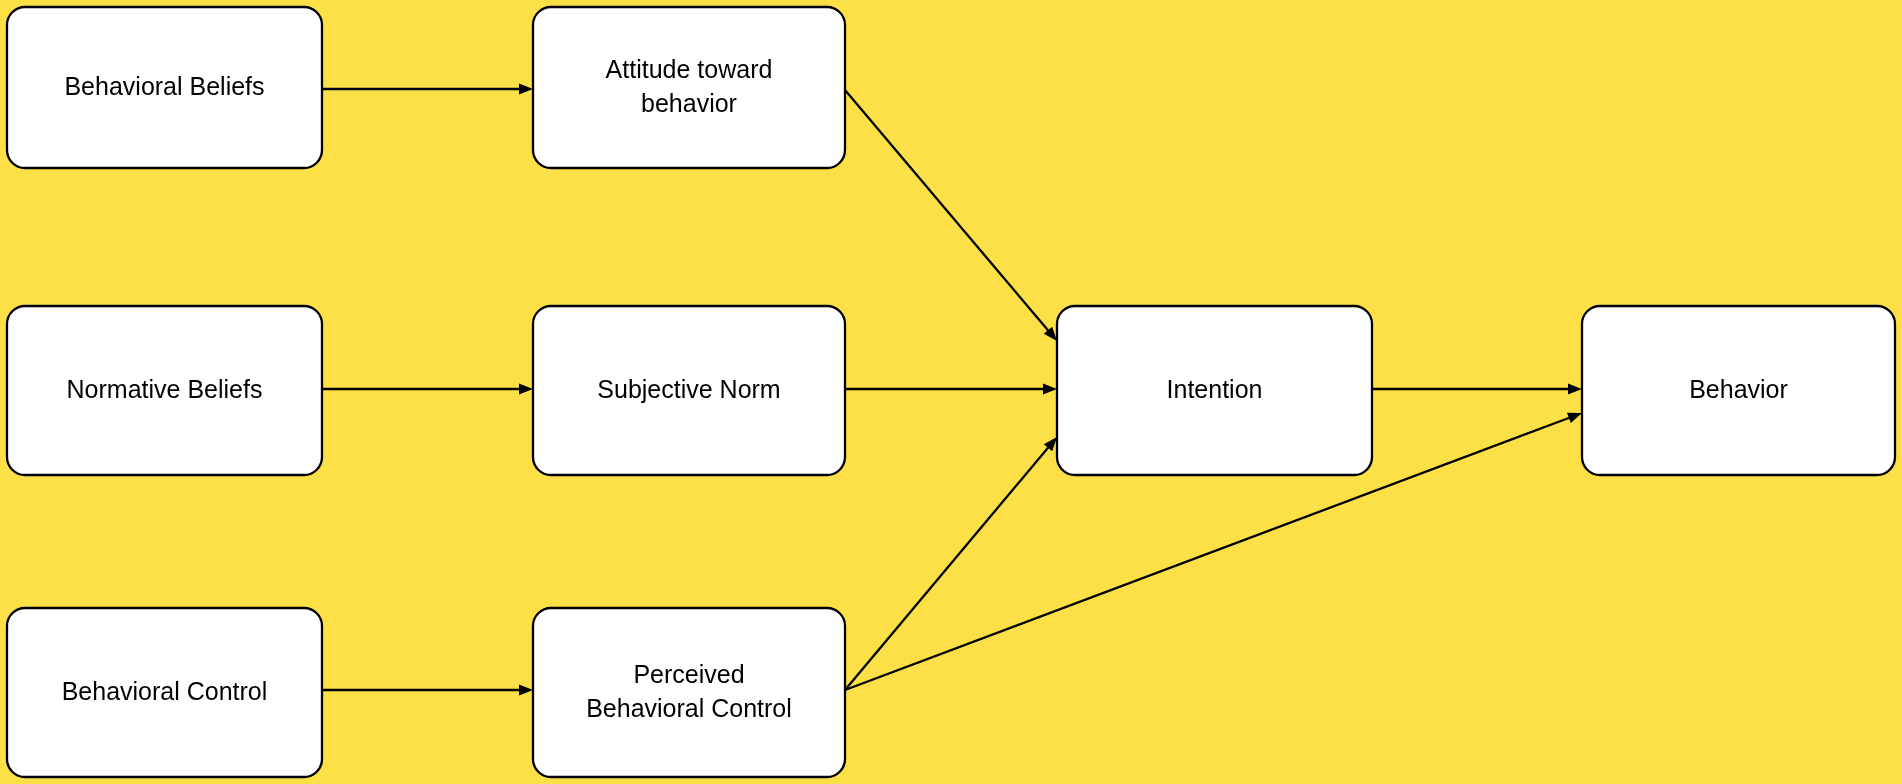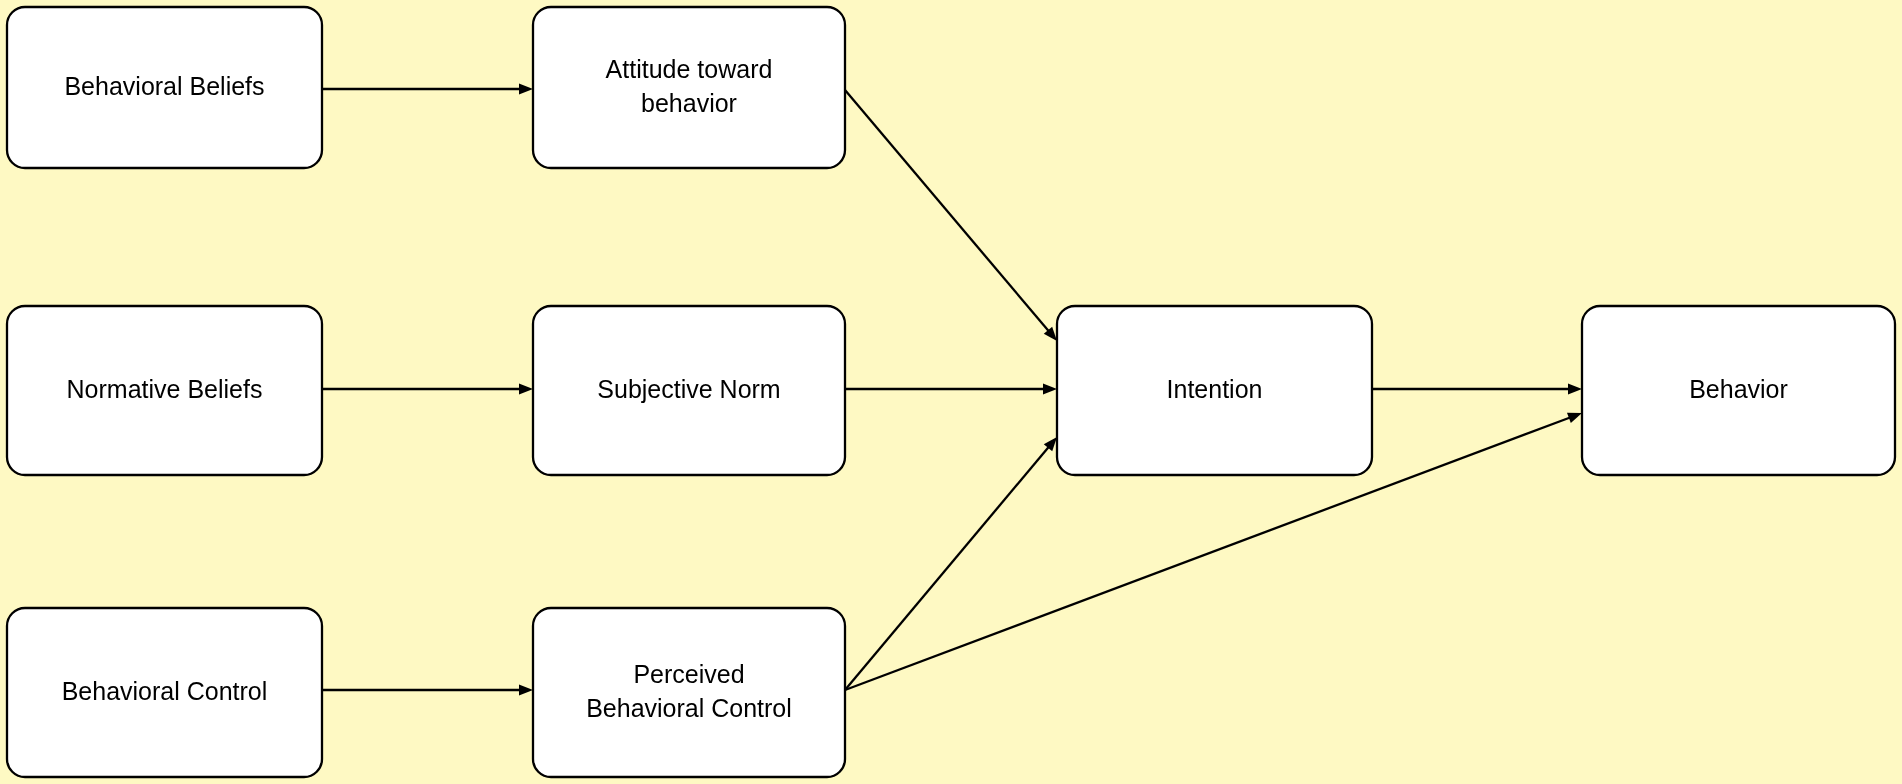--- a/index.html
+++ b/index.html
@@ -8,21 +8,21 @@
     padding: 0;
     background: #ffffff;
   }
   body {
     font-family: "Liberation Sans", "DejaVu Sans", sans-serif;
   }
   #diagram-canvas {
     position: relative;
     width: 1902px;
     height: 784px;
-    background: #fef9c3;
+    background: #fde047;
     overflow: hidden;
   }
   #diagram-svg {
     position: absolute;
     top: 0;
     left: 0;
     width: 1902px;
     height: 784px;
     display: block;
   }

